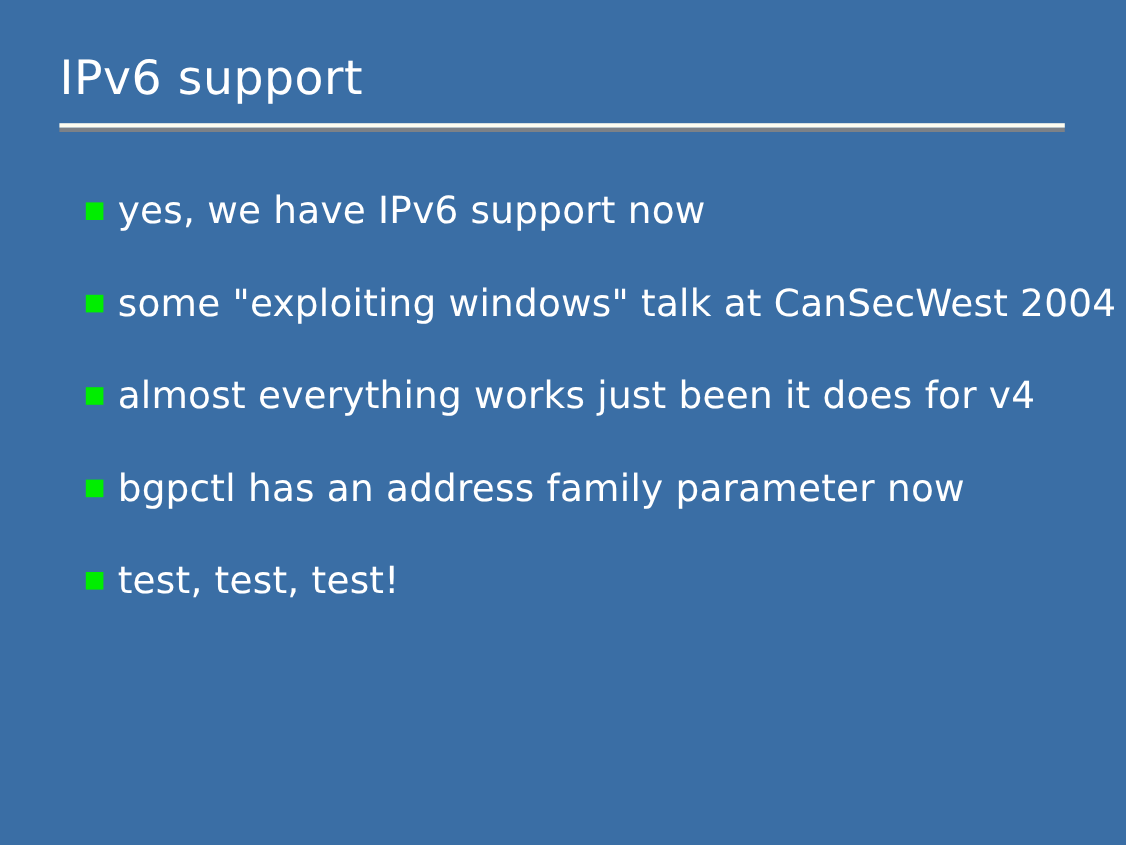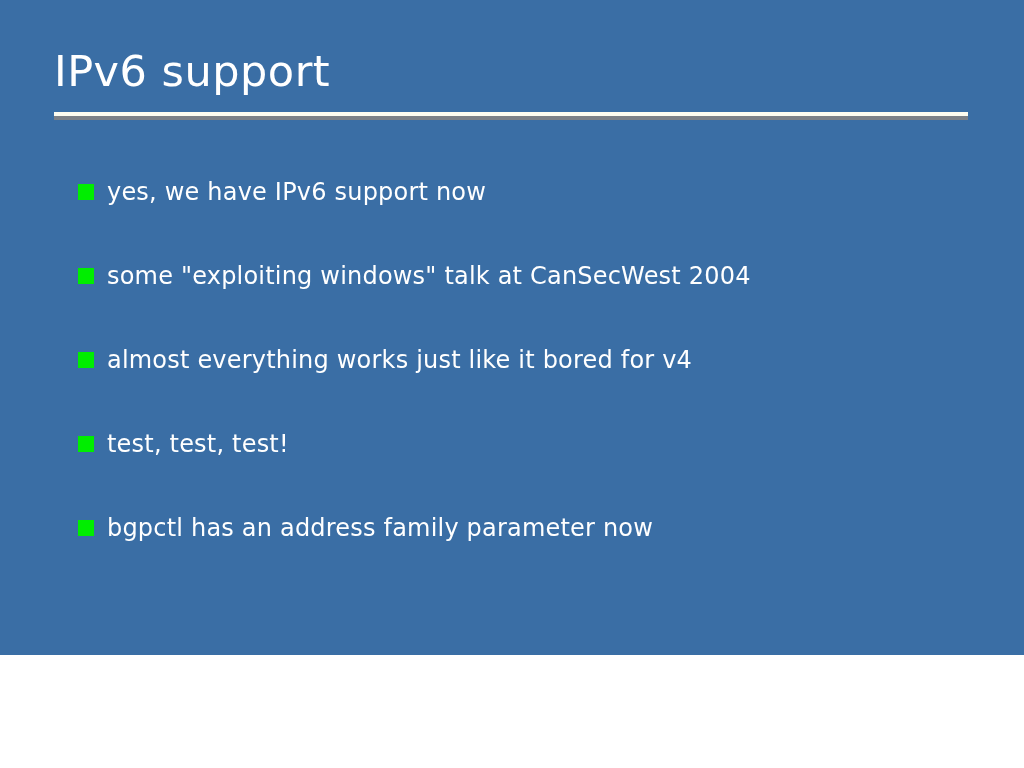--- a/index.html
+++ b/index.html
@@ -11,21 +11,21 @@
   body {
     width: 1024px;
     height: 768px;
     overflow: hidden;
     font-family: "DejaVu Sans", sans-serif;
   }
 
   #slide {
     position: relative;
     width: 1024px;
-    height: 655px;
+    height: 768px;
     background: #3a6ea5;
     box-sizing: border-box;
     padding-left: 28px;
   }
 
   
   #title-block {
     position: absolute;
     left: 54px;
     top: 46px;
@@ -79,21 +79,21 @@
     top: 14px;
     width: 16px;
     height: 16px;
     background: #00ee00;
     display: block;
   }
 
   .bullet-text {
     display: block;
     font-family: "DejaVu Sans", sans-serif;
-    font-size: 24px;
+    font-size: 34px;
     line-height: 44px;
     font-weight: 400;
     color: #ffffff;
     letter-spacing: 0.2px;
   }
 
   .bullet-text .line {
     display: block;
     white-space: nowrap;
   }
@@ -118,30 +118,30 @@
       </div>
       <div class="bullet-row">
         <span class="bullet-marker"></span>
         <span class="bullet-text">
           <span class="line">some "exploiting windows" talk at CanSecWest 2004</span>
         </span>
       </div>
       <div class="bullet-row">
         <span class="bullet-marker"></span>
         <span class="bullet-text">
-          <span class="line">almost everything works just like it bored for v4</span>
+          <span class="line">almost everything works just been it does for v4</span>
+        </span>
+      </div>
+      <div class="bullet-row">
+        <span class="bullet-marker"></span>
+        <span class="bullet-text">
+          <span class="line">bgpctl has an address family parameter now</span>
         </span>
       </div>
       <div class="bullet-row">
         <span class="bullet-marker"></span>
         <span class="bullet-text">
           <span class="line">test, test, test!</span>
         </span>
       </div>
-      <div class="bullet-row">
-        <span class="bullet-marker"></span>
-        <span class="bullet-text">
-          <span class="line">bgpctl has an address family parameter now</span>
-        </span>
-      </div>
     </div>
 
 </div>
 
 </body></html>

